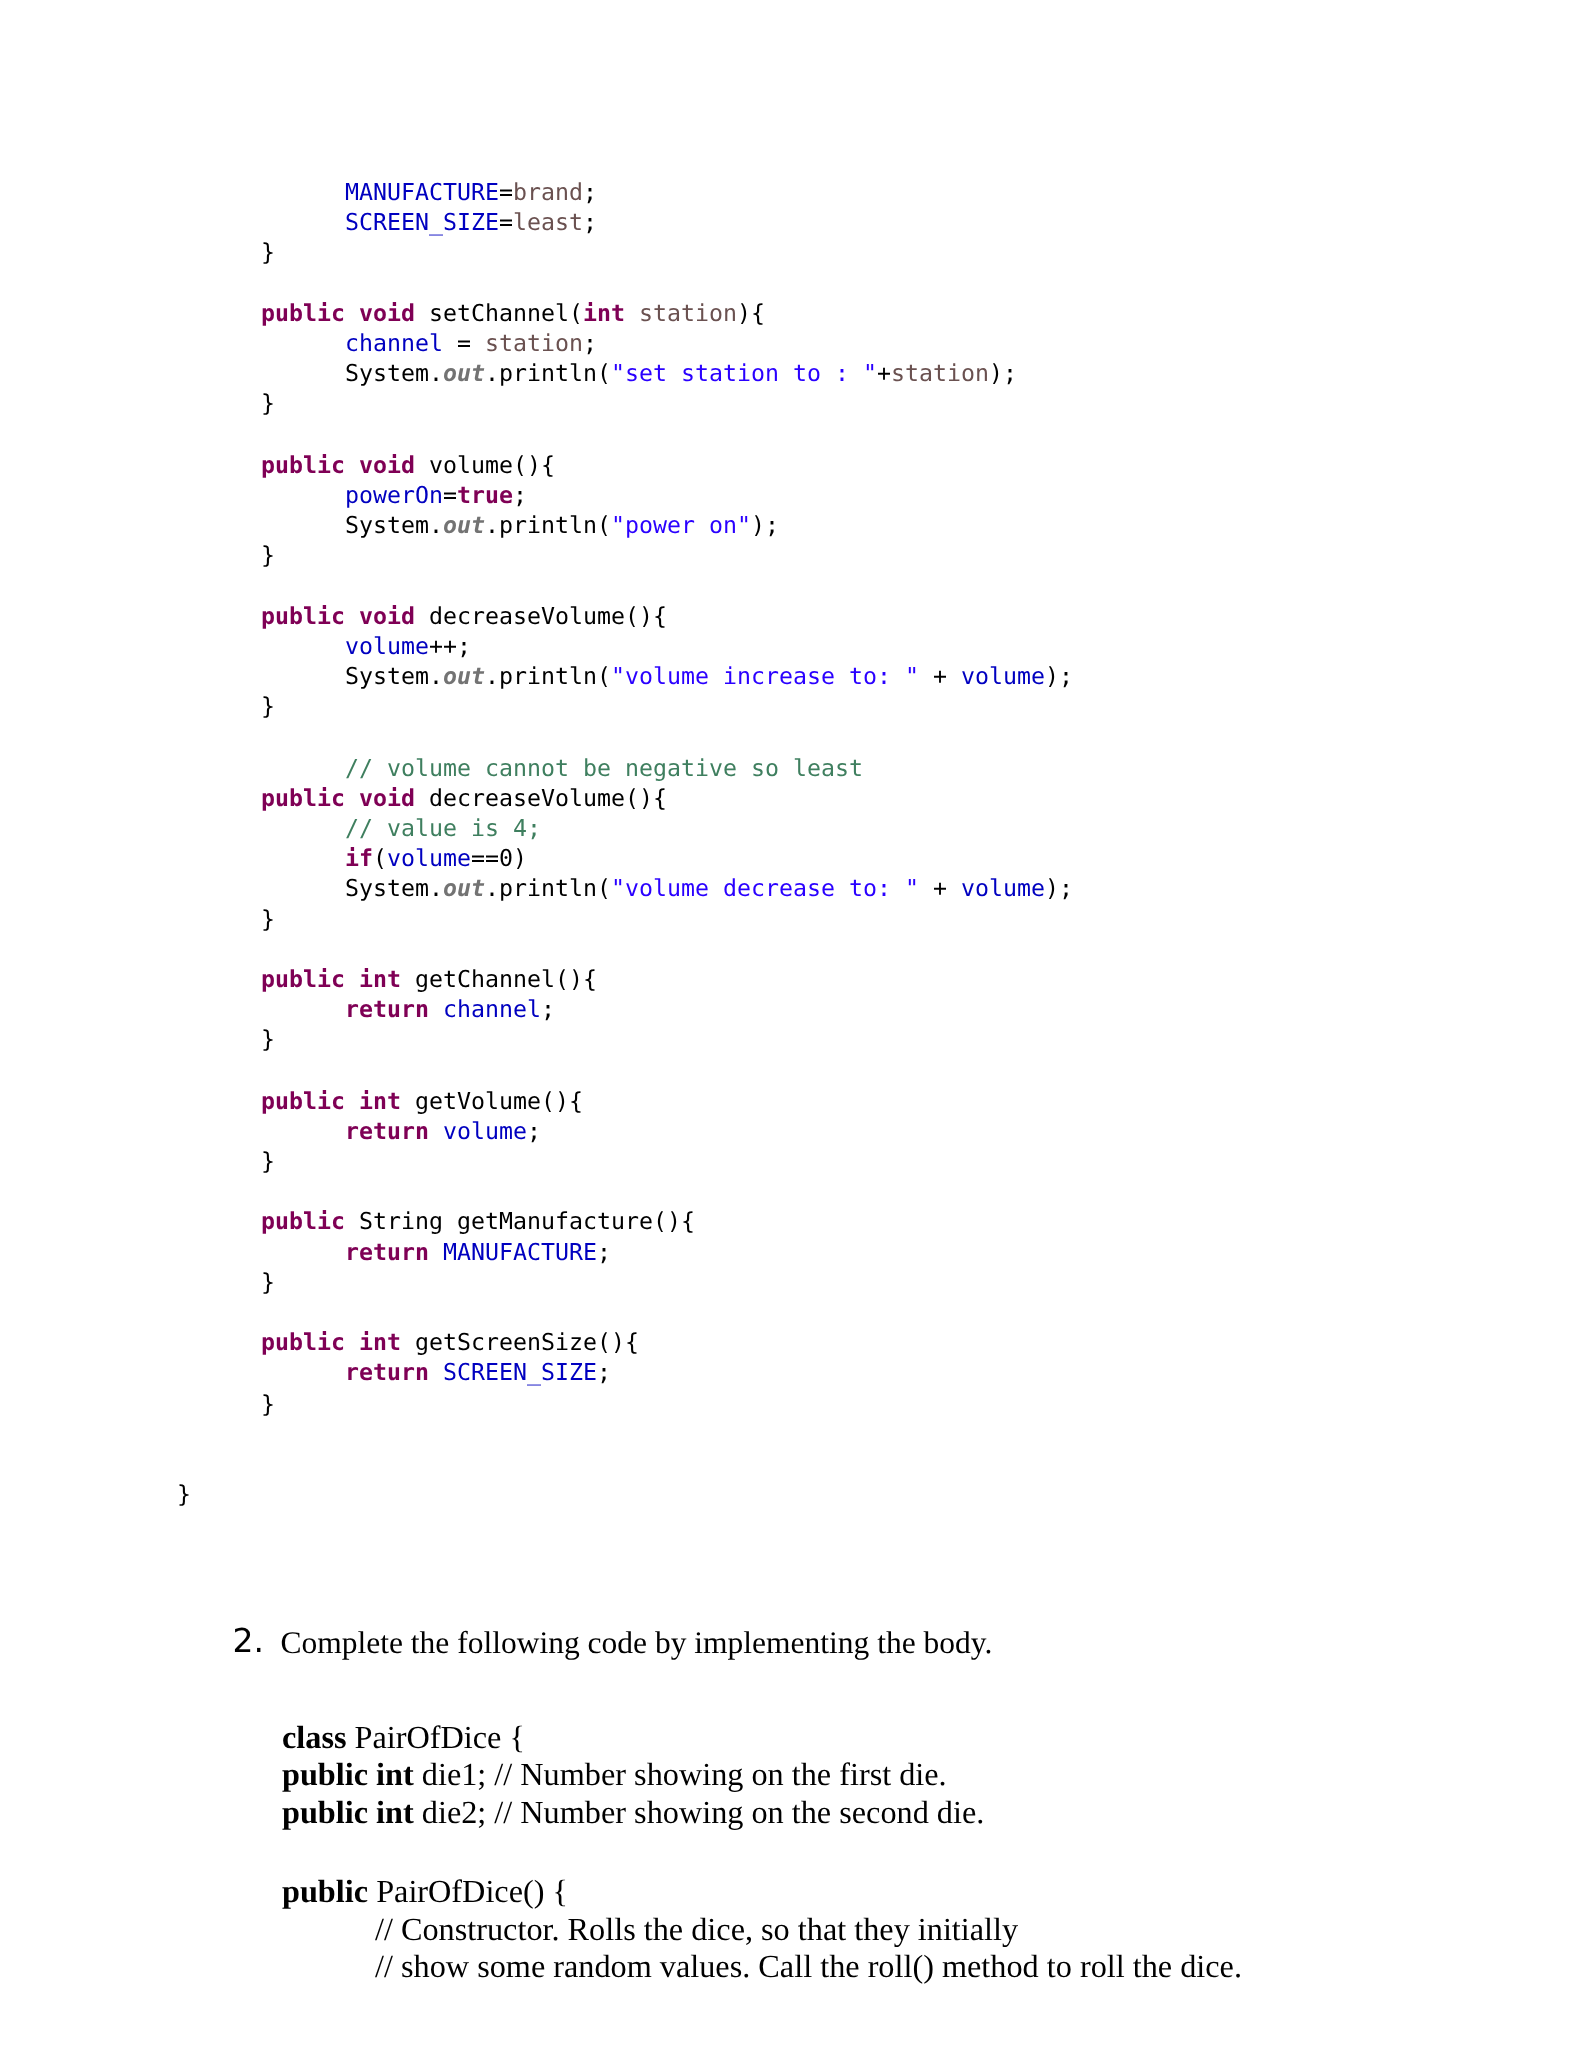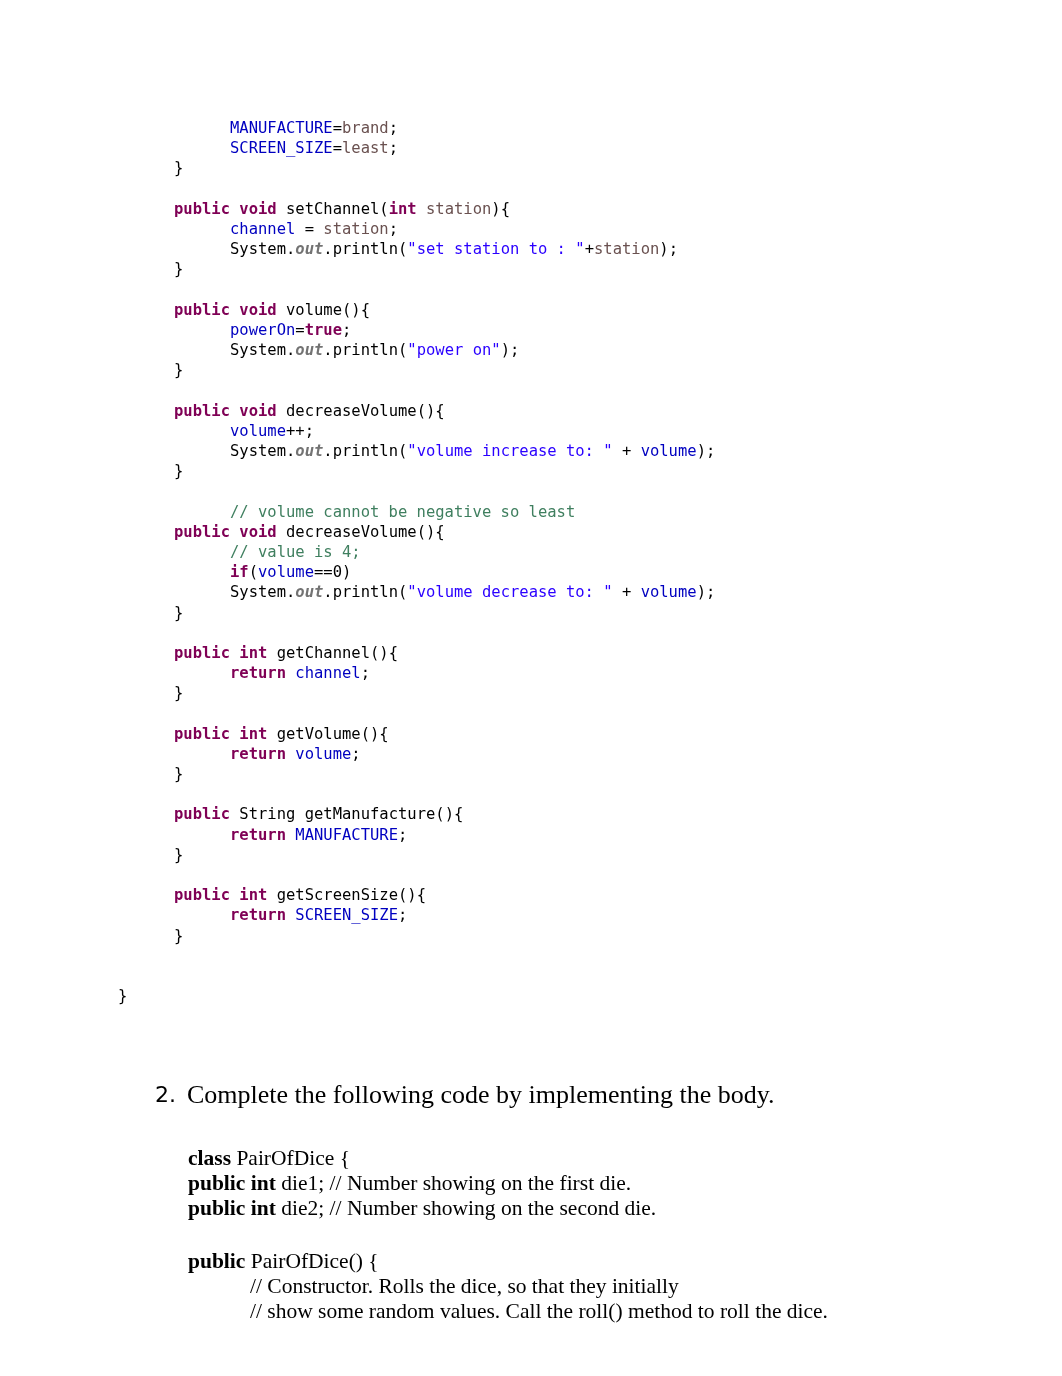--- a/index.html
+++ b/index.html
@@ -60,21 +60,21 @@
     width: 32px;
     margin-left: 155px;
     font-family: "DejaVu Sans", sans-serif;
     font-size: 22px;
     line-height: 30px;
     color: #000;
     flex: 0 0 auto;
   }
   .q-text {
     font-family: "Liberation Serif", serif;
-    font-size: 26px;
+    font-size: 21px;
     line-height: 30px;
     color: #000;
   }
 
   .q-code {
     margin-top: 36px;
     margin-left: 188px;
     font-family: "Liberation Serif", serif;
     font-size: 21.5px;
     line-height: 25px;

